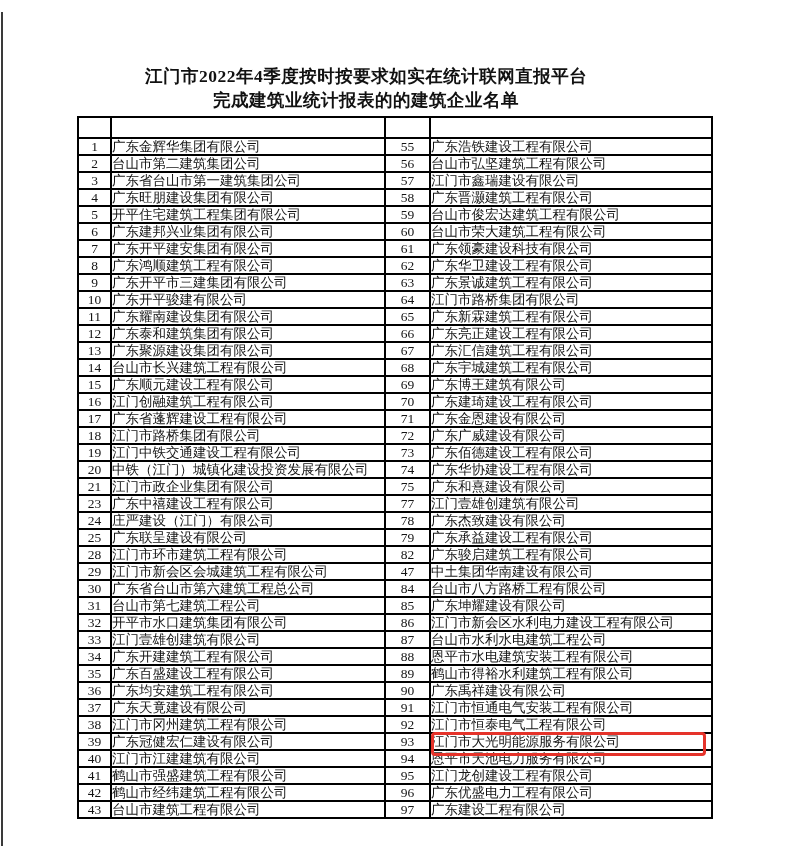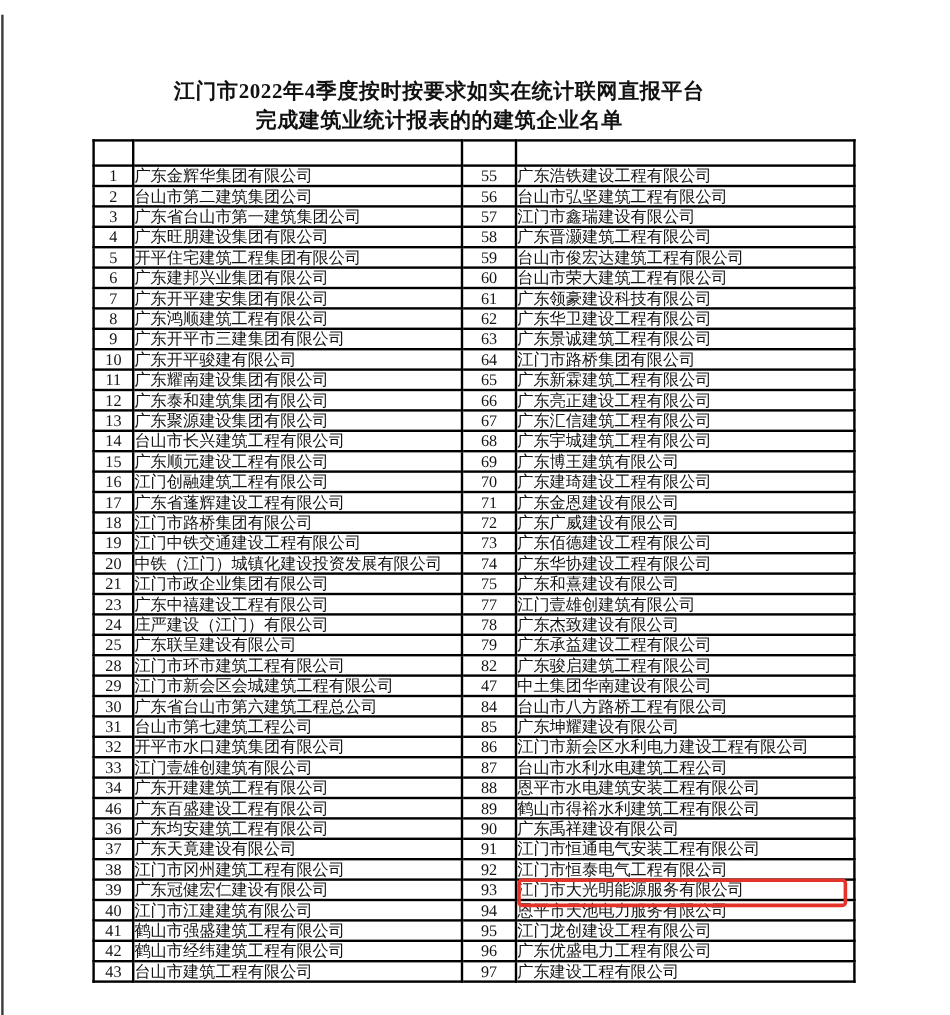--- a/index.html
+++ b/index.html
@@ -263,21 +263,21 @@
           <td class="num">87</td>
           <td class="name">台山市水利水电建筑工程公司</td>
         </tr>
         <tr>
           <td class="num">34</td>
           <td class="name">广东开建建筑工程有限公司</td>
           <td class="num">88</td>
           <td class="name">恩平市水电建筑安装工程有限公司</td>
         </tr>
         <tr>
-          <td class="num">46</td>
+          <td class="num">35</td>
           <td class="name">广东百盛建设工程有限公司</td>
           <td class="num">89</td>
           <td class="name">鹤山市得裕水利建筑工程有限公司</td>
         </tr>
         <tr>
           <td class="num">36</td>
           <td class="name">广东均安建筑工程有限公司</td>
           <td class="num">90</td>
           <td class="name">广东禹祥建设有限公司</td>
         </tr>

